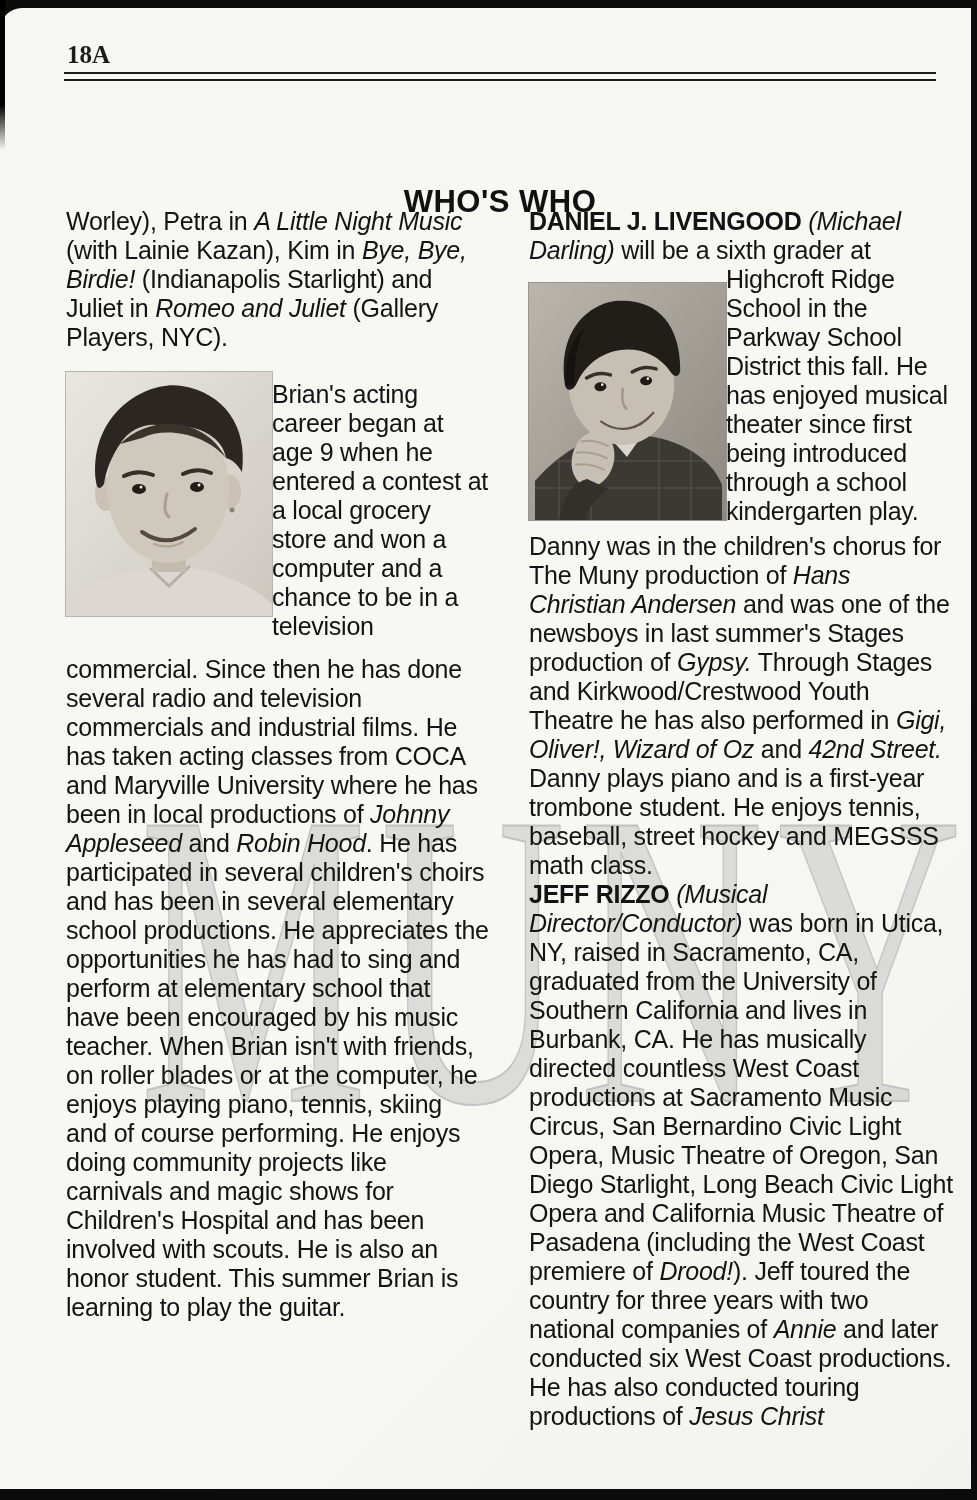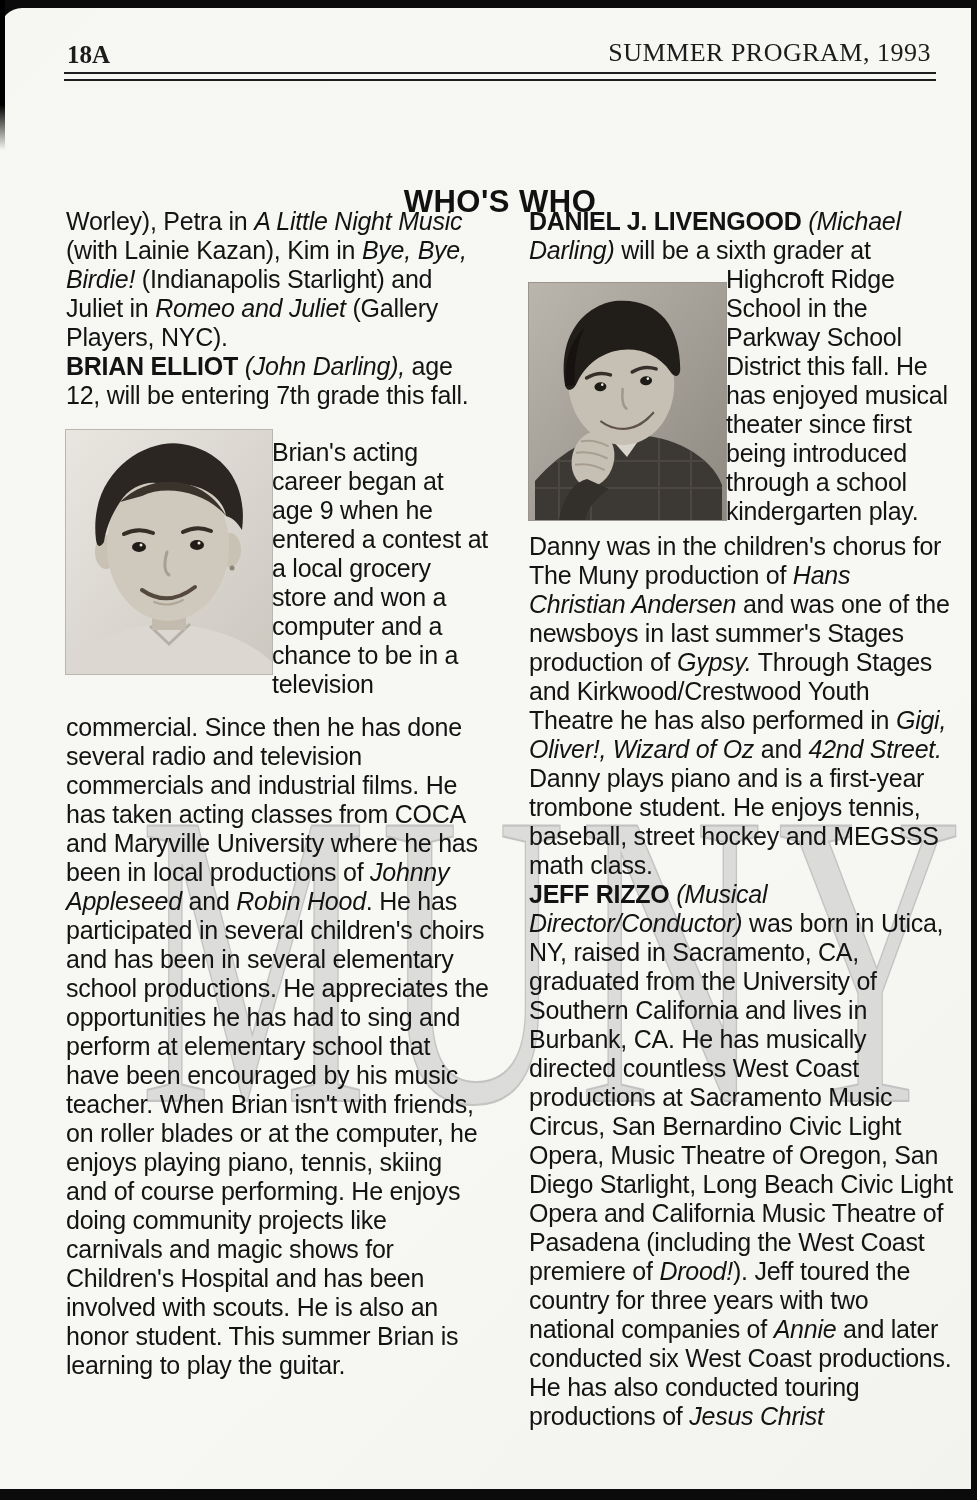--- a/index.html
+++ b/index.html
@@ -48,29 +48,27 @@
 </style>
 </head>
 <body>
 
 <div class="frame">
   <div class="page">
 
     <div class="wm wm-muny">MUNY</div>
 
     <div class="hdr-num">18A</div>
-    <div class="hdr-title">SUMMER PROGRAM, 1993</div>
     <div class="rule rule1"></div>
     <div class="rule rule2"></div>
 
     <div class="section-title">WHO'S WHO</div>
 
     <div class="col col-left">
       <p><span>Worley), Petra in </span><span class="it">A Little Night Music</span><span> (with Lainie Kazan), Kim in </span><span class="it">Bye, Bye, Birdie!</span><span>  (Indianapolis Starlight) and Juliet in </span><span class="it">Romeo and Juliet</span><span> (Gallery Players, NYC).</span></p>
-      <p><span class="bd">BRIAN ELLIOT</span><span> </span><span class="it">(John Darling),</span><span> age 12, will be entering 7th grade this fall.</span></p>
 
       <div class="photo-row row-brian">
         <div class="photo photo-brian" role="img" aria-label="Black-and-white portrait photo of Brian Elliot, a boy with dark swept hair, smiling">
           <svg width="206" height="244" viewBox="0 0 206 244" xmlns="http://www.w3.org/2000/svg">
             <defs>
               <linearGradient id="bgB" x1="0" y1="0" x2="1" y2="1">
                 <stop offset="0" stop-color="#e9e6e0"></stop>
                   <stop offset="1" stop-color="#ccc8c0"></stop>
               </linearGradient>
             </defs>

